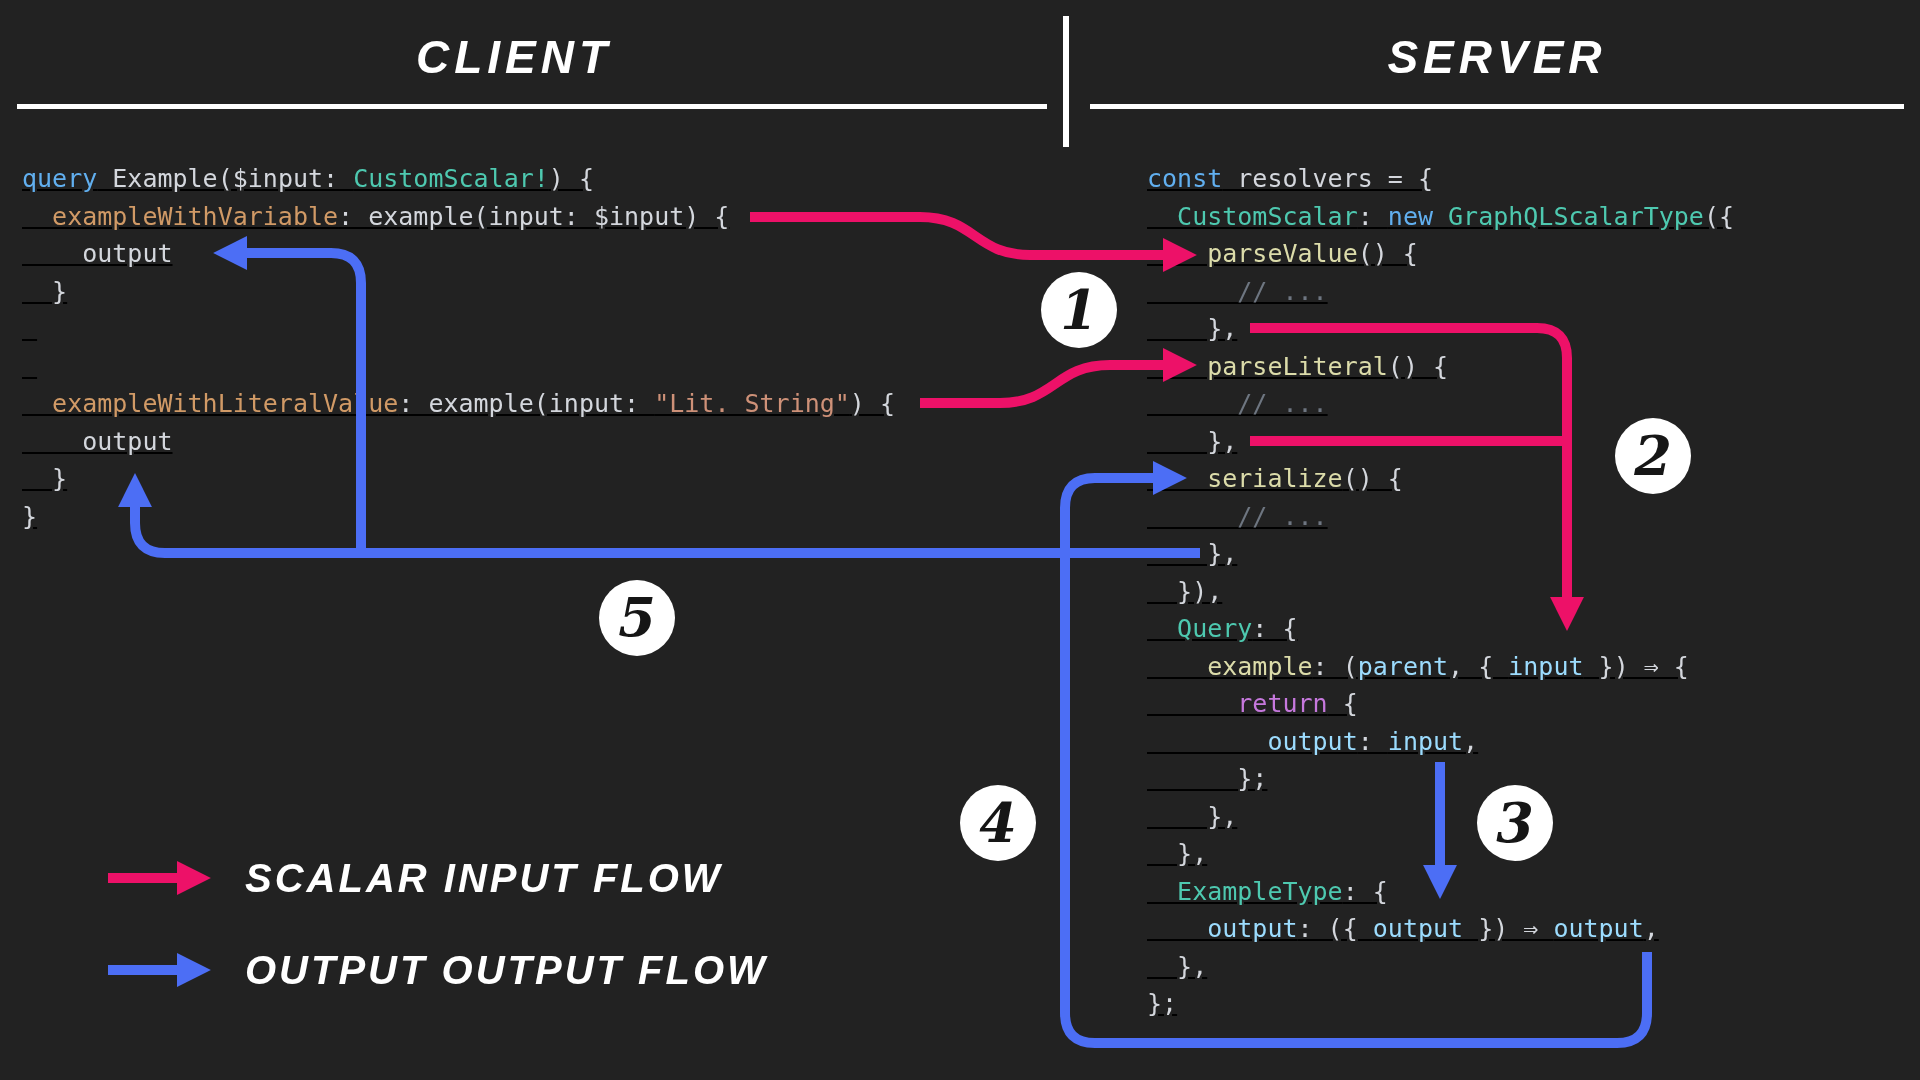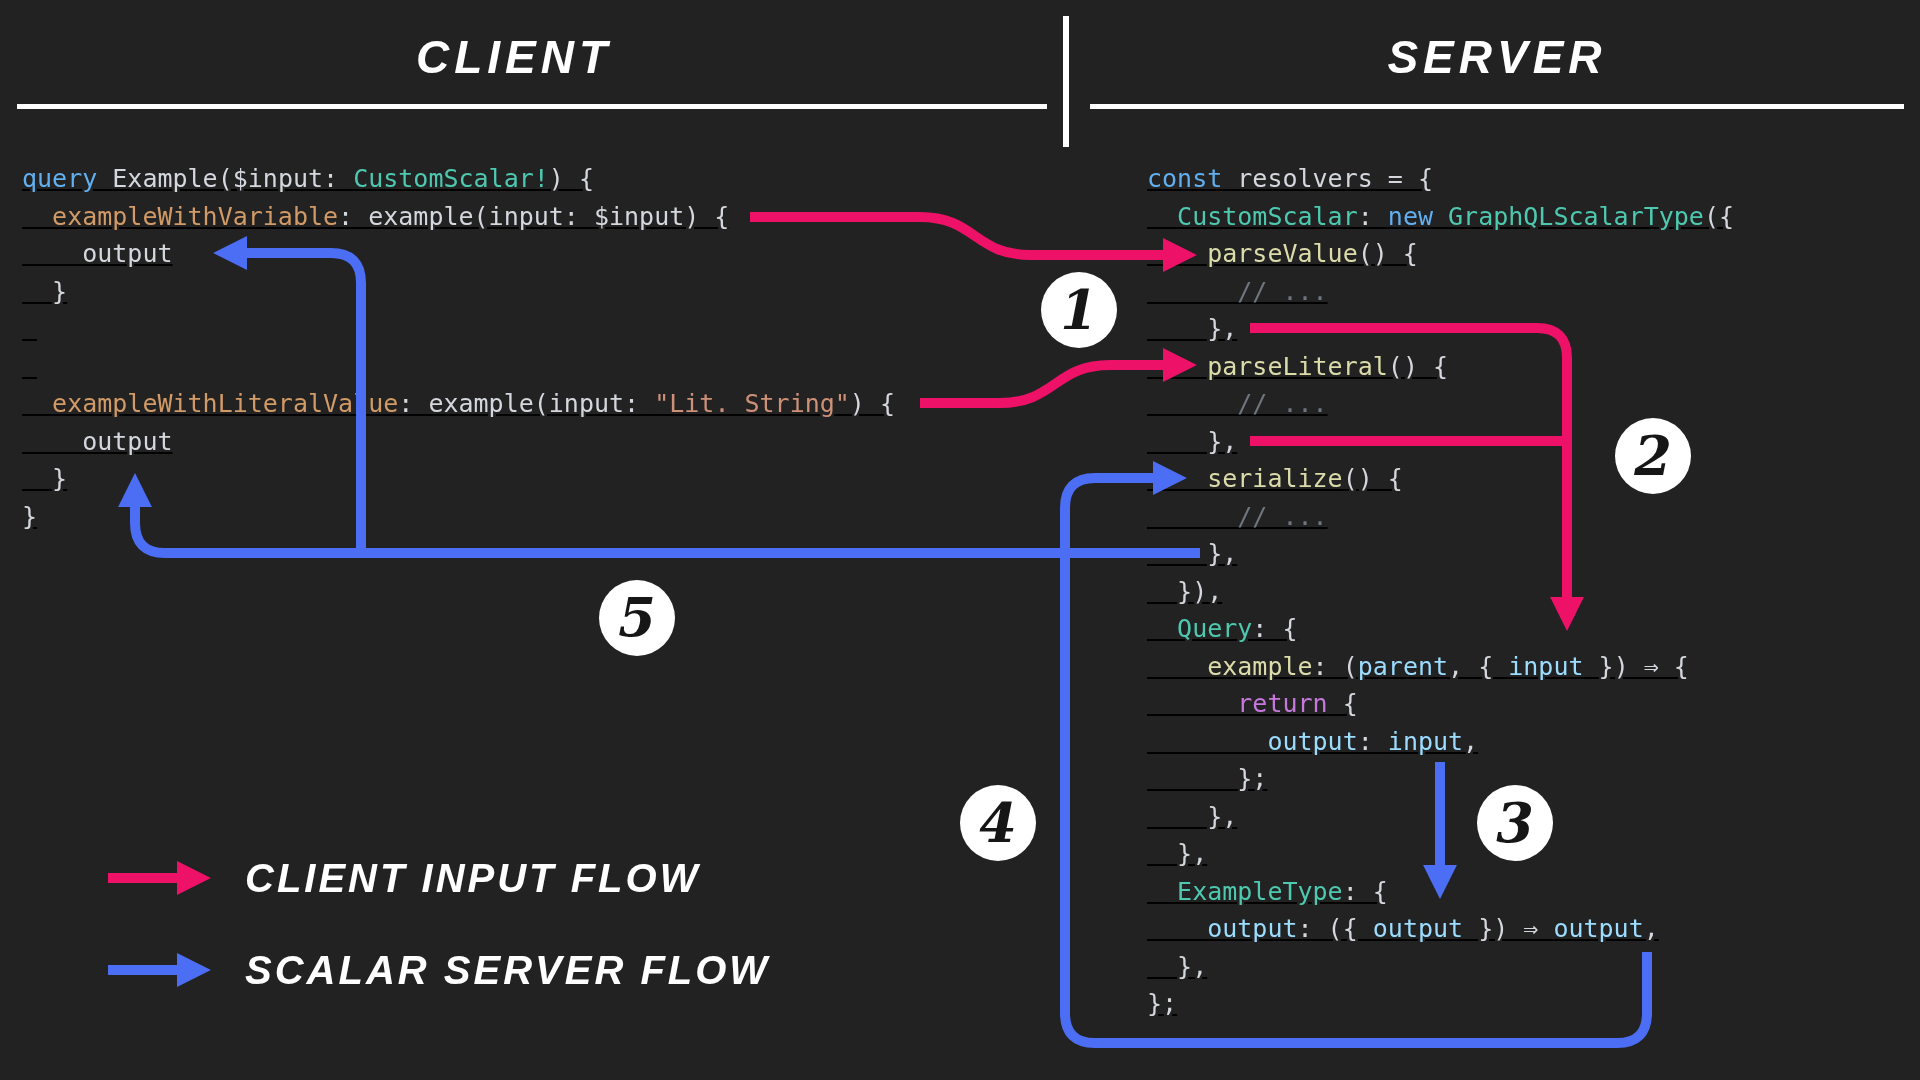--- a/index.html
+++ b/index.html
@@ -83,16 +83,16 @@
     <path class="pink-stroke" marker-end="url(#pink-head)" d="M 108 878 H 182"></path>
     <path class="blue-stroke" marker-end="url(#blue-head)" d="M 108 970 H 182"></path>
   </svg>
 
   <div class="badge" style="left:1079px; top:310px;">1</div>
   <div class="badge" style="left:1653px; top:456px;">2</div>
   <div class="badge" style="left:1515px; top:823px;">3</div>
   <div class="badge" style="left:998px;  top:823px;">4</div>
   <div class="badge" style="left:637px;  top:618px;">5</div>
 
-  <div class="legend-label" style="left:245px; top:878px;">CLIENT INPUT FLOW</div>
-  <div class="legend-label" style="left:245px; top:970px;">SCALAR SERVER FLOW</div>
+  <div class="legend-label" style="left:245px; top:878px;">SCALAR INPUT FLOW</div>
+  <div class="legend-label" style="left:245px; top:970px;">OUTPUT OUTPUT FLOW</div>
 
 </div>
 
 </body></html>

